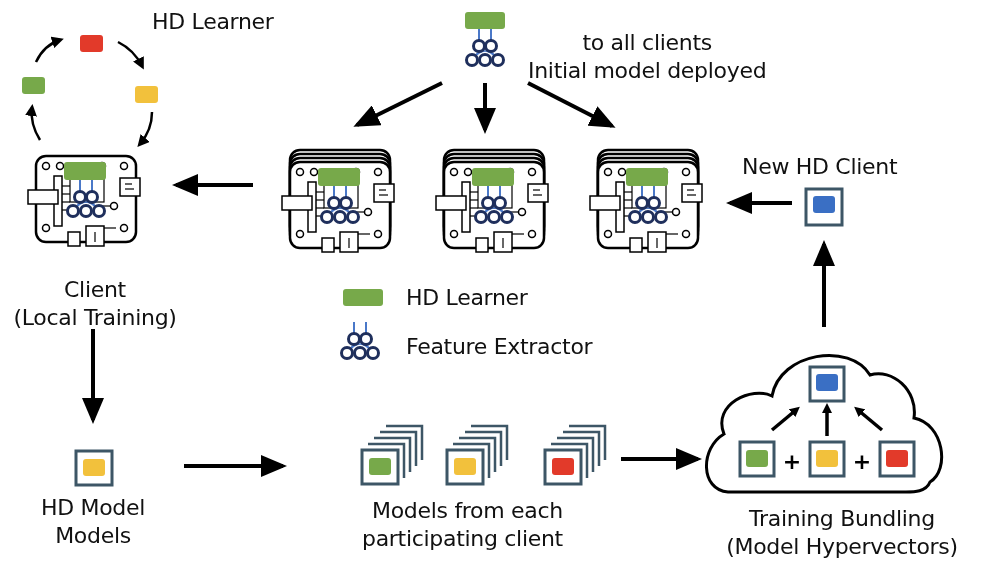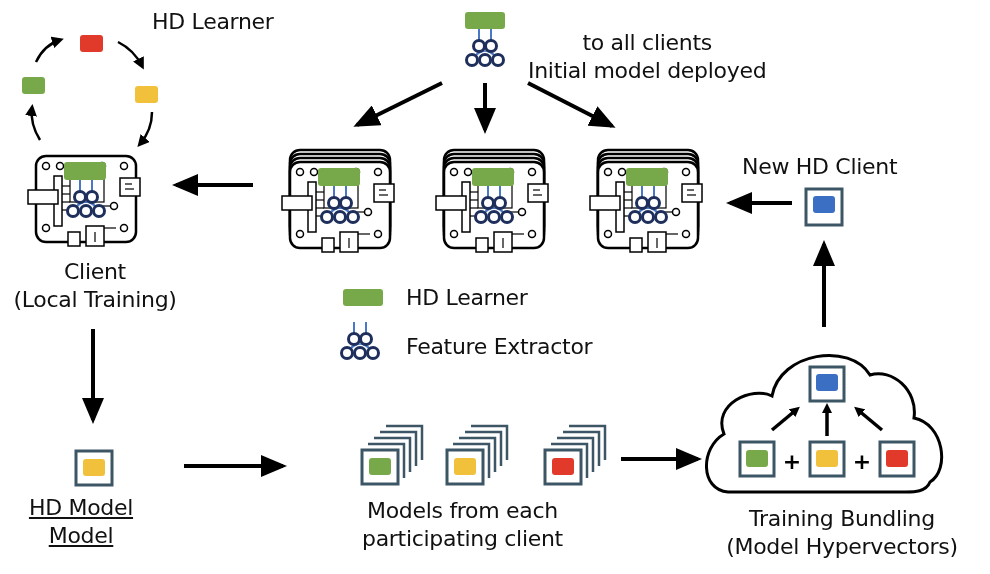--- a/index.html
+++ b/index.html
@@ -187,31 +187,31 @@
     </g>
 </svg>
 
 <div class="lbl" style="left:152px;top:8px;">
   <div>HD Learner</div>
 </div>
 <div class="lbl" style="left:528px;top:29px;">
   <div>to all clients</div>
   <div>Initial model deployed</div>
 </div>
-<div class="lbl" style="left:0px;top:258px;width:190px;text-align:center;">
+<div class="lbl" style="left:0px;top:276px;width:190px;text-align:center;">
   <div>Client</div>
   <div>(Local Training)</div>
 </div>
 <div class="lbl" style="left:742px;top:153px;">New HD Client</div>
 <div class="lbl" style="left:406px;top:284px;text-align:left;">HD Learner</div>
 <div class="lbl" style="left:406px;top:333px;text-align:left;">Feature Extractor</div>
-<div class="lbl" style="left:16px;top:494px;width:130px;text-decoration:underline;">
+<div class="lbl" style="left:28px;top:494px;width:130px;">
   <div>HD Model</div>
-  <div>Model</div>
-</div>
-<div class="lbl" style="left:362px;top:497px;text-align:center;">
+  <div>Models</div>
+</div>
+<div class="lbl" style="left:362px;top:497px;text-align:right;">
   <div>Models from each</div>
   <div>participating client</div>
 </div>
 <div class="lbl" style="left:722px;top:505px;width:240px;">
   <div>Training Bundling</div>
   <div>(Model Hypervectors)</div>
 </div>
 
 </body></html>

